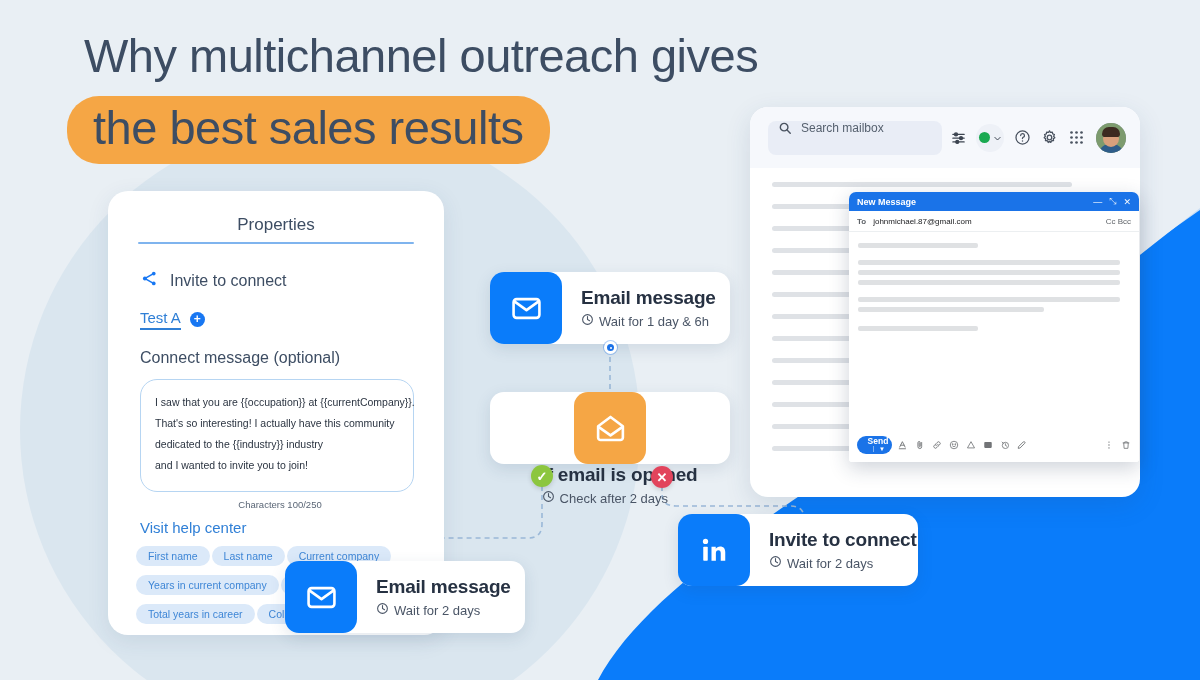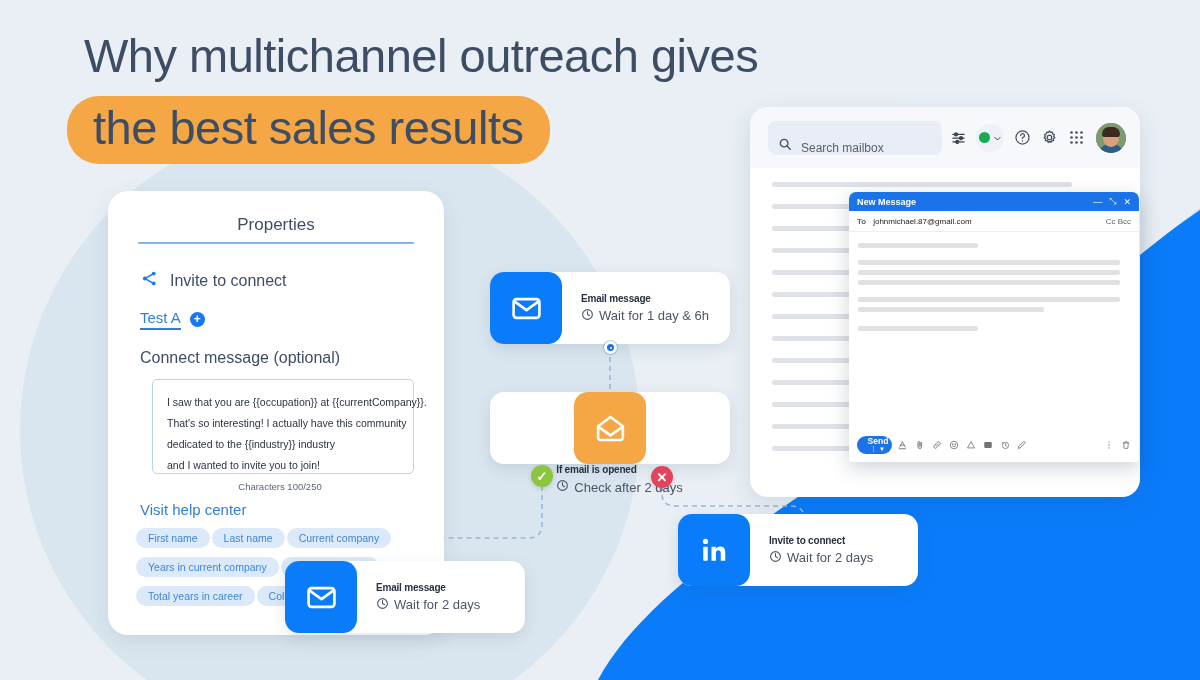--- a/index.html
+++ b/index.html
@@ -86,24 +86,24 @@
     width: 15px; height: 15px; border-radius: 50%;
     background: #1877f2; color: #fff;
     font-size: 12px; line-height: 14px; text-align: center;
     font-weight: 700;
   }
   .prop-connect-label {
     margin: 19px 0 0 32px;
     font-size: 16px; color: #3d4d63;
   }
   .msg-box {
-    margin: 12px 30px 0 44px;
+    margin: 12px 30px 0 32px;
     border: 1px solid #b6d5f2;
-    border-radius: 5px;
-    height: 95px;
+    border-radius: 17px;
+    height: 113px;
     padding: 12px 14px;
   }
   .msg-line {
     font-size: 10.5px; color: #2b3441; line-height: 21px;
     white-space: nowrap;
   }
   .char-count {
     margin: 7px 0 0 0; text-align: center;
     font-size: 9.5px; color: #5a6676;
     padding-left: 8px;
@@ -132,21 +132,21 @@
   .flow-icon {
     width: 72px; height: 72px; border-radius: 14px;
     display: flex; align-items: center; justify-content: center;
     flex: 0 0 auto;
     margin: 0;
   }
   .flow-icon.blue { background: #0a7cfa; }
   .flow-icon.orange { background: #f5a645; }
   .flow-text { padding-left: 19px; }
   .flow-title {
-    font-size: 10px; font-weight: 700; color: #263142;
+    font-size: 19px; font-weight: 700; color: #263142;
     letter-spacing: -0.2px;
   }
   .flow-sub {
     display: flex; align-items: center; gap: 5px;
     font-size: 13px; color: #4a5566; margin-top: 4px;
   }
 
   #card-email-1 { left: 490px; top: 272px; width: 240px; height: 72px; }
   #card-email-opened { left: 490px; top: 392px; width: 240px; height: 72px; flex-direction: column; }
   #card-linkedin { left: 678px; top: 514px; width: 240px; height: 72px; }
@@ -182,21 +182,21 @@
     z-index: 7; overflow: hidden;
   }
   .mail-topbar {
     height: 61px; background: #f6f8fc;
     display: flex; align-items: center; padding: 0 14px 0 18px;
     gap: 9px;
   }
   .mail-search {
     flex: 0 0 auto; width: 174px; height: 34px;
     background: #e9edf6; border-radius: 8px;
-    display: flex; align-items: flex-end; padding: 0 10px; gap: 9px;
+    display: flex; align-items: flex-start; padding: 0 10px; gap: 9px;
   }
   .mail-search-text { font-size: 12px; color: #55606e; }
   .tune-btn { width: 22px; display:flex; align-items:center; justify-content:center; }
   .status-pill {
     width: 40px; height: 28px; border-radius: 14px; background: #eef1f7;
     display: flex; align-items: center; justify-content: center; gap: 3px;
   }
   .green-dot { width: 11px; height: 11px; border-radius: 50%; background: #1aa951; }
   .mail-icon-btn { width: 25px; display: flex; align-items: center; justify-content: center; }
   .avatar {

